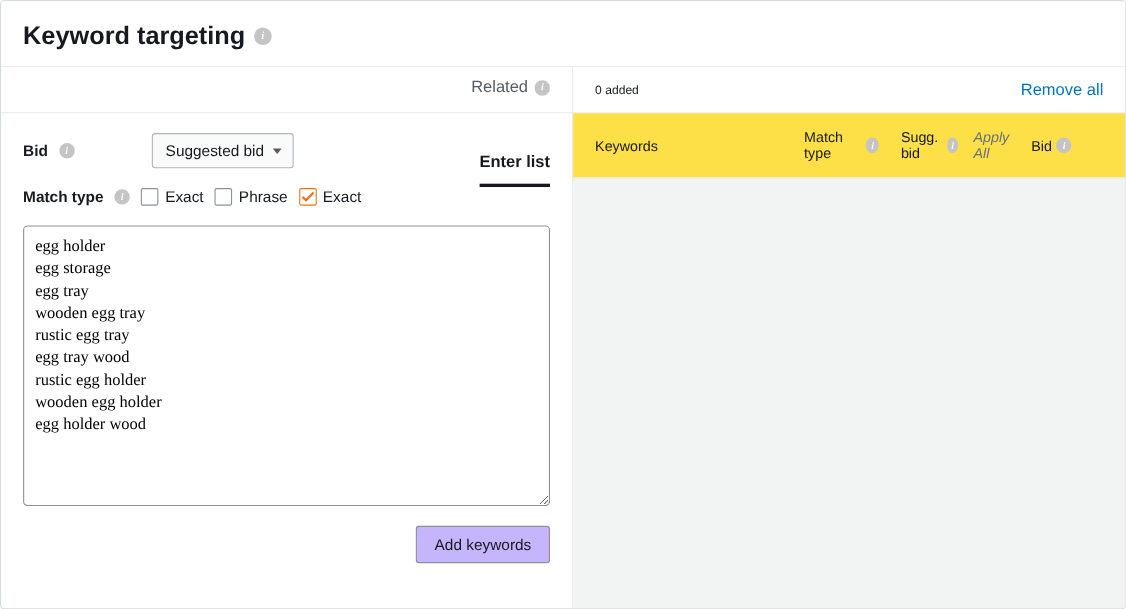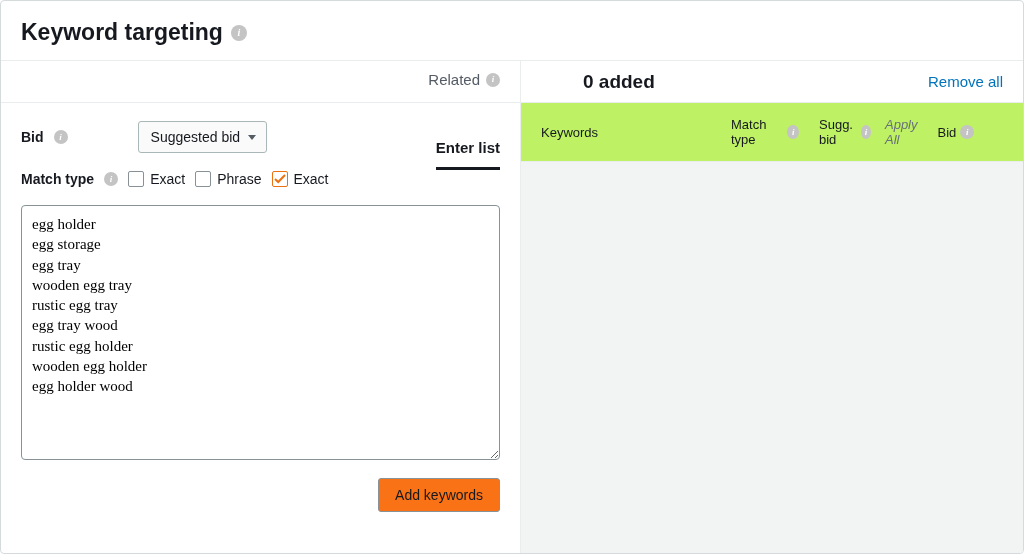--- a/index.html
+++ b/index.html
@@ -131,43 +131,43 @@
     line-height: 1.35;
     resize: both;
     overflow: auto;
   }
   .btn-row { display: flex; justify-content: flex-end; }
   .btn {
     height: 34px;
     padding: 0 16px;
     border: 1px solid #879196;
     border-radius: 3px;
-    background: #f97316;
+    background: #c4b5fd;
     font-size: 14px;
     cursor: pointer;
     color: #16191f;
   }
   .r-head {
     height: 42px;
     padding: 0 20px;
     display: flex;
     align-items: center;
     justify-content: space-between;
     border-bottom: 1px solid #eaeded;
     background: #fff;
   }
-  .r-head .count { font-size: 19px; font-weight: 700; margin-left: 42px; }
+  .r-head .count { font-size: 11px; font-weight: 400; }
   .r-head .remove { color: #0073bb; font-size: 15px; cursor: pointer; }
   .r-cols {
     display: flex;
     align-items: center;
     padding: 14px 20px;
     gap: 20px;
     border-bottom: 1px solid #eaeded;
-    background: #bef264;
+    background: #fde047;
     font-size: 13px;
     color: #16191f;
   }
   .col-kw { flex: 0 0 170px; }
   .col-mt { flex: 0 0 68px; }
   .col-sb { flex: 0 0 86px; display:flex; flex-direction:row; gap:14px;}
   .col-bid { flex: 0 0 50px; }
   .apply { color: #687078; font-style: italic; font-size: 13px; }
   .col-hdr { display:flex; align-items:center; gap:4px; }
 </style>

